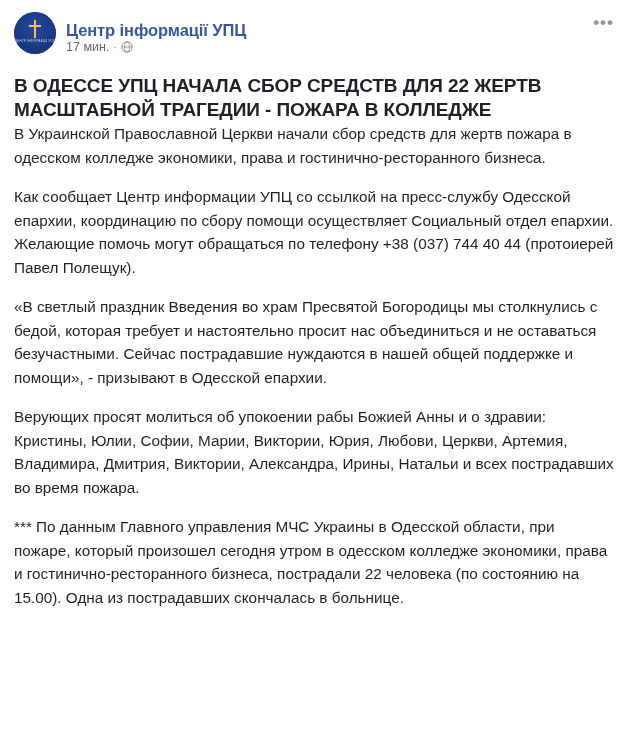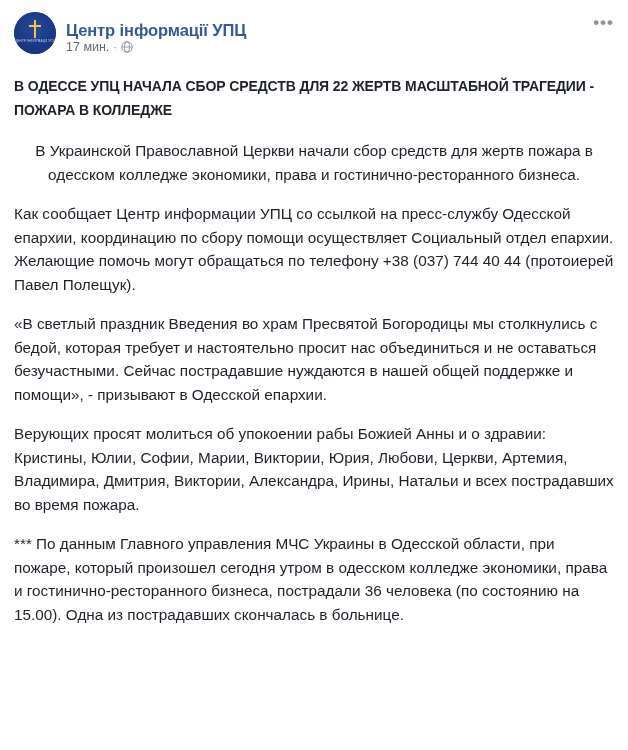--- a/index.html
+++ b/index.html
@@ -128,38 +128,37 @@
     color: #90949c;
     font-size: 17px;
     letter-spacing: 1px;
     line-height: 10px;
     font-weight: bold;
     cursor: pointer;
   }
   .headline {
     padding: 12px 24px 0 14px;
     color: #1d2129;
-    font-size: 14px;
+    font-size: 19px;
     line-height: 24px;
     font-weight: bold;
     text-transform: uppercase;
     letter-spacing: -0.1px;
   }
   .body-text {
     padding: 0 14px;
     color: #1d2129;
     font-size: 15.3px;
     line-height: 23.5px;
   }
   .body-text p {
     margin: 16px 0 0 0;
   }
   .body-text p:first-child {
-    margin-top: 17px;
-    text-align: center;
+    margin-top: 0;
   }
 </style>
 </head>
 <body>
 
 <div class="post">
 
   <div class="post-header">
     <div class="avatar">
       <div class="avatar-inner">
@@ -184,16 +183,16 @@
     <div class="more-menu">•••</div>
   </div>
 
   <div class="headline">В ОДЕССЕ УПЦ НАЧАЛА СБОР СРЕДСТВ ДЛЯ 22 ЖЕРТВ МАСШТАБНОЙ ТРАГЕДИИ - ПОЖАРА В КОЛЛЕДЖЕ</div>
 
   <div class="body-text">
     <p>В Украинской Православной Церкви начали сбор средств для жертв пожара в одесском колледже экономики, права и гостинично-ресторанного бизнеса.</p>
     <p>Как сообщает Центр информации УПЦ со ссылкой на пресс-службу Одесской епархии, координацию по сбору помощи осуществляет Социальный отдел епархии. Желающие помочь могут обращаться по телефону +38 (037) 744 40 44 (протоиерей Павел Полещук).</p>
     <p>«В светлый праздник Введения во храм Пресвятой Богородицы мы столкнулись с бедой, которая требует и настоятельно просит нас объединиться и не оставаться безучастными. Сейчас пострадавшие нуждаются в нашей общей поддержке и помощи», - призывают в Одесской епархии.</p>
     <p>Верующих просят молиться об упокоении рабы Божией Анны и о здравии: Кристины, Юлии, Софии, Марии, Виктории, Юрия, Любови, Церкви, Артемия, Владимира, Дмитрия, Виктории, Александра, Ирины, Натальи и всех пострадавших во время пожара.</p>
-    <p>*** По данным Главного управления МЧС Украины в Одесской области, при пожаре, который произошел сегодня утром в одесском колледже экономики, права и гостинично-ресторанного бизнеса, пострадали 36 человека (по состоянию на 15.00). Одна из пострадавших скончалась в больнице.</p>
+    <p>*** По данным Главного управления МЧС Украины в Одесской области, при пожаре, который произошел сегодня утром в одесском колледже экономики, права и гостинично-ресторанного бизнеса, пострадали 22 человека (по состоянию на 15.00). Одна из пострадавших скончалась в больнице.</p>
   </div>
 
 </div>
 
 </body></html>

